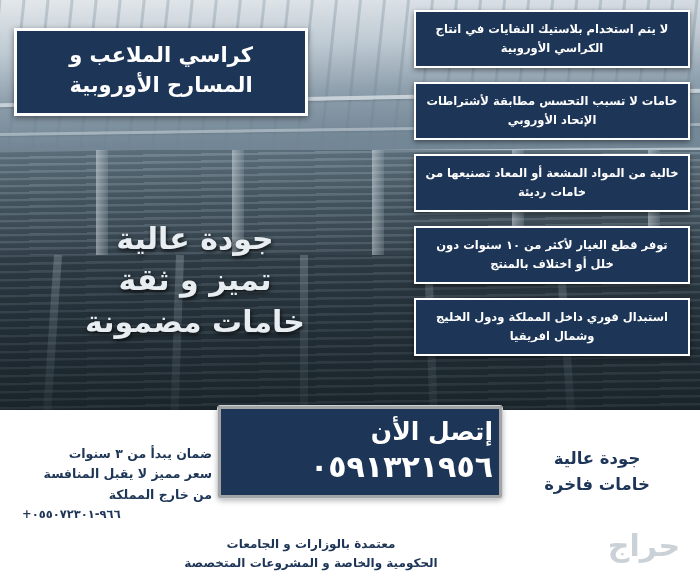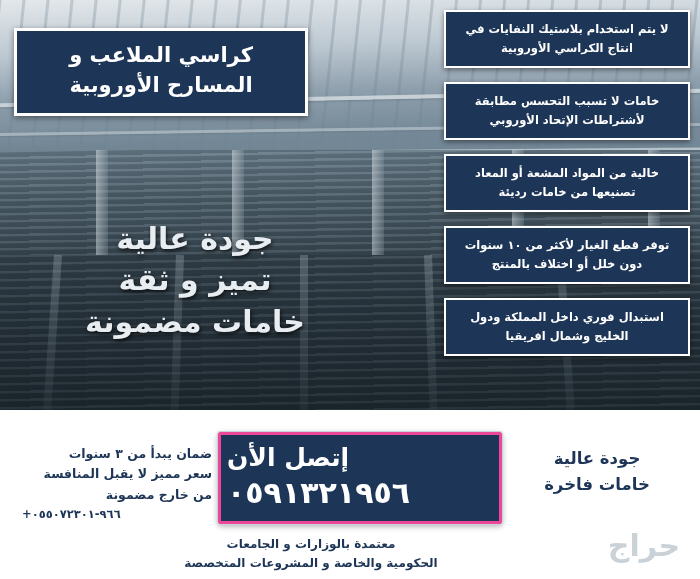--- a/index.html
+++ b/index.html
@@ -126,21 +126,21 @@
     font-size: 21px;
     font-weight: bold;
     line-height: 1.42;
     letter-spacing: 0px;
   }
 
   
   .features {
     position: absolute;
     right: 10px; top: 10px;
-    width: 246px;
+    width: 276px;
   }
   .feature {
     background: #1d3557;
     border: 2px solid #ffffff;
     box-shadow: 0 2px 5px rgba(0,0,0,0.45);
     color: #ffffff;
     padding: 8px 8px;
     margin-bottom: 14px;
     text-align: center;
     font-size: 11.5px;
@@ -166,27 +166,26 @@
     position: absolute;
     left: 0; top: 410px;
     width: 700px; height: 169px;
     background: #ffffff;
   }
   .call-box {
     position: absolute;
     left: 218px; top: 406px;
     width: 266px;
     background: #1d3557;
-    border: 3px solid #ec4899;
+    border: 3px solid #a3a3a3;
     outline: 1px solid #c9d3dc;
     box-shadow: 0 2px 6px rgba(0,0,0,0.35);
-    text-align: left;
+    text-align: right;
     padding: 8px 6px 10px 6px;
     border-radius: 2px;
-    margin-top: 26px;
   }
   .call-now {
     color: #ffffff;
     font-size: 25px;
     font-weight: bold;
     line-height: 1.2;
     margin-bottom: 2px;
   }
   .phone {
     color: #ffffff;
@@ -305,21 +304,21 @@
   </div>
 
   <div class="left-col">
     <div>جودة عالية</div>
     <div>خامات فاخرة</div>
   </div>
 
   <div class="right-col">
     <div>ضمان يبدأ من ٣ سنوات</div>
     <div>سعر مميز لا يقبل المنافسة</div>
-    <div>من خارج مضمونة</div>
+    <div>من خارج المملكة</div>
     <div class="phone2">+٩٦٦-٠٥٥٠٧٢٣٠١</div>
   </div>
 
   <div class="footer-note">
     <div>معتمدة بالوزارات و الجامعات</div>
     <div>الحكومية والخاصة و المشروعات المتخصصة</div>
   </div>
 
   <div class="watermark">حراج</div>
 

